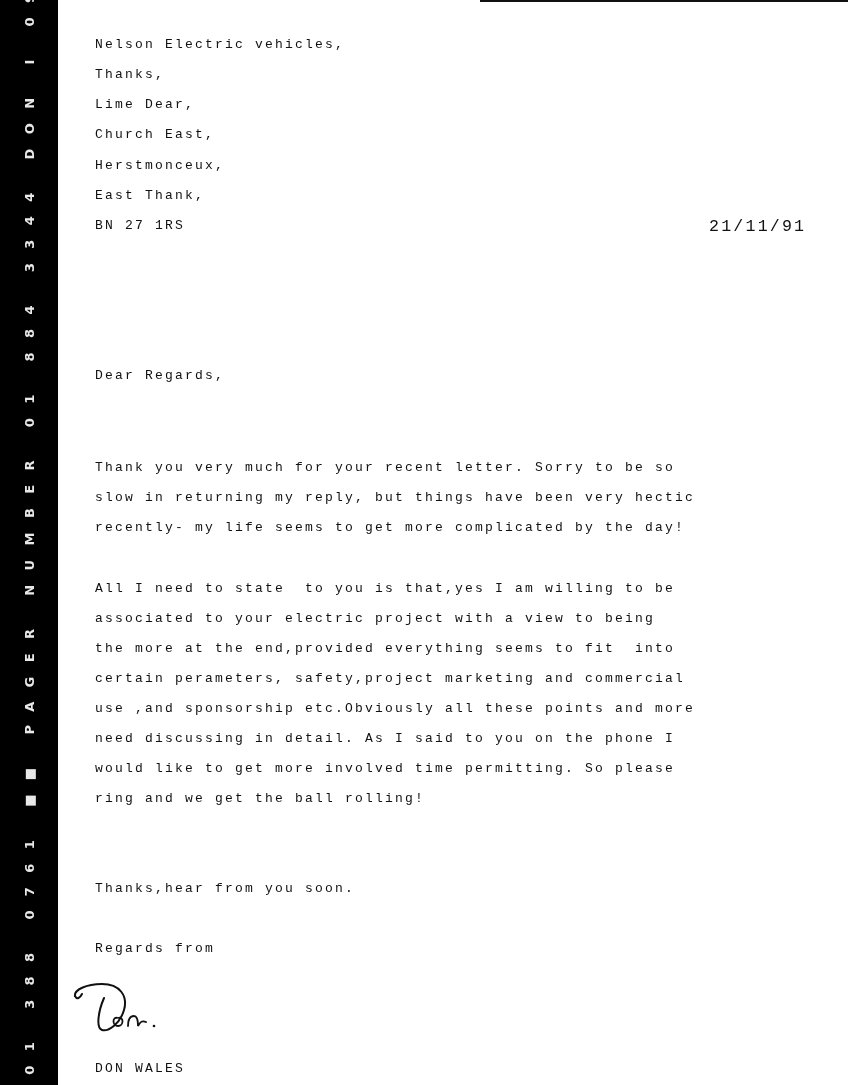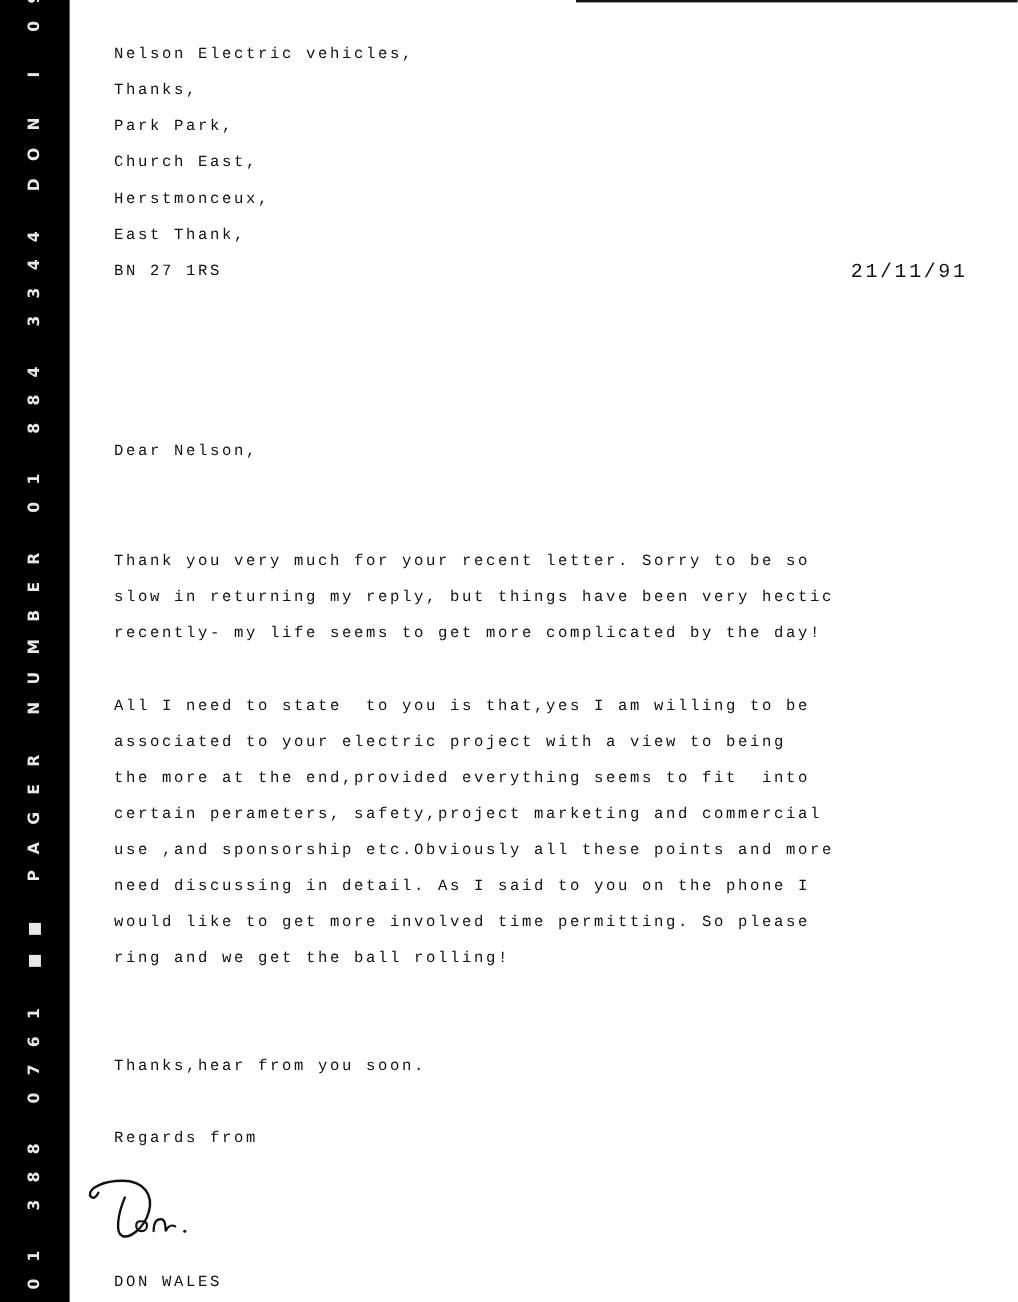--- a/index.html
+++ b/index.html
@@ -90,30 +90,30 @@
   <div class="fax-strip-text">
     <span class="fax-strip-inner">01 388 0761 ■■ PAGER NUMBER 01 884 3344 DON I 09</span>
   </div>
 </div>
 
 <div class="top-rule"></div>
 
 <div>
   <div class="line" style="top:35px">Nelson Electric vehicles,</div>
   <div class="line" style="top:65px">Thanks,</div>
-  <div class="line" style="top:95px">Park Park,</div>
+  <div class="line" style="top:95px">Lime Dear,</div>
   <div class="line" style="top:125px">Church East,</div>
   <div class="line" style="top:156px">Herstmonceux,</div>
   <div class="line" style="top:186px">East Thank,</div>
   <div class="line" style="top:216px">BN 27 1RS</div>
 </div>
 
 <div class="date">21/11/91</div>
 
-<div class="line" style="top:366px">Dear Nelson,</div>
+<div class="line" style="top:366px">Dear Regards,</div>
 
 <div>
   <div class="line" style="top:458px">Thank you very much for your recent letter. Sorry to be so</div>
   <div class="line" style="top:488px">slow in returning my reply, but things have been very hectic</div>
   <div class="line" style="top:518px">recently- my life seems to get more complicated by the day!</div>
 </div>
 
 <div>
   <div class="line" style="top:579px">All I need to state  to you is that,yes I am willing to be</div>
   <div class="line" style="top:609px">associated to your electric project with a view to being</div>

